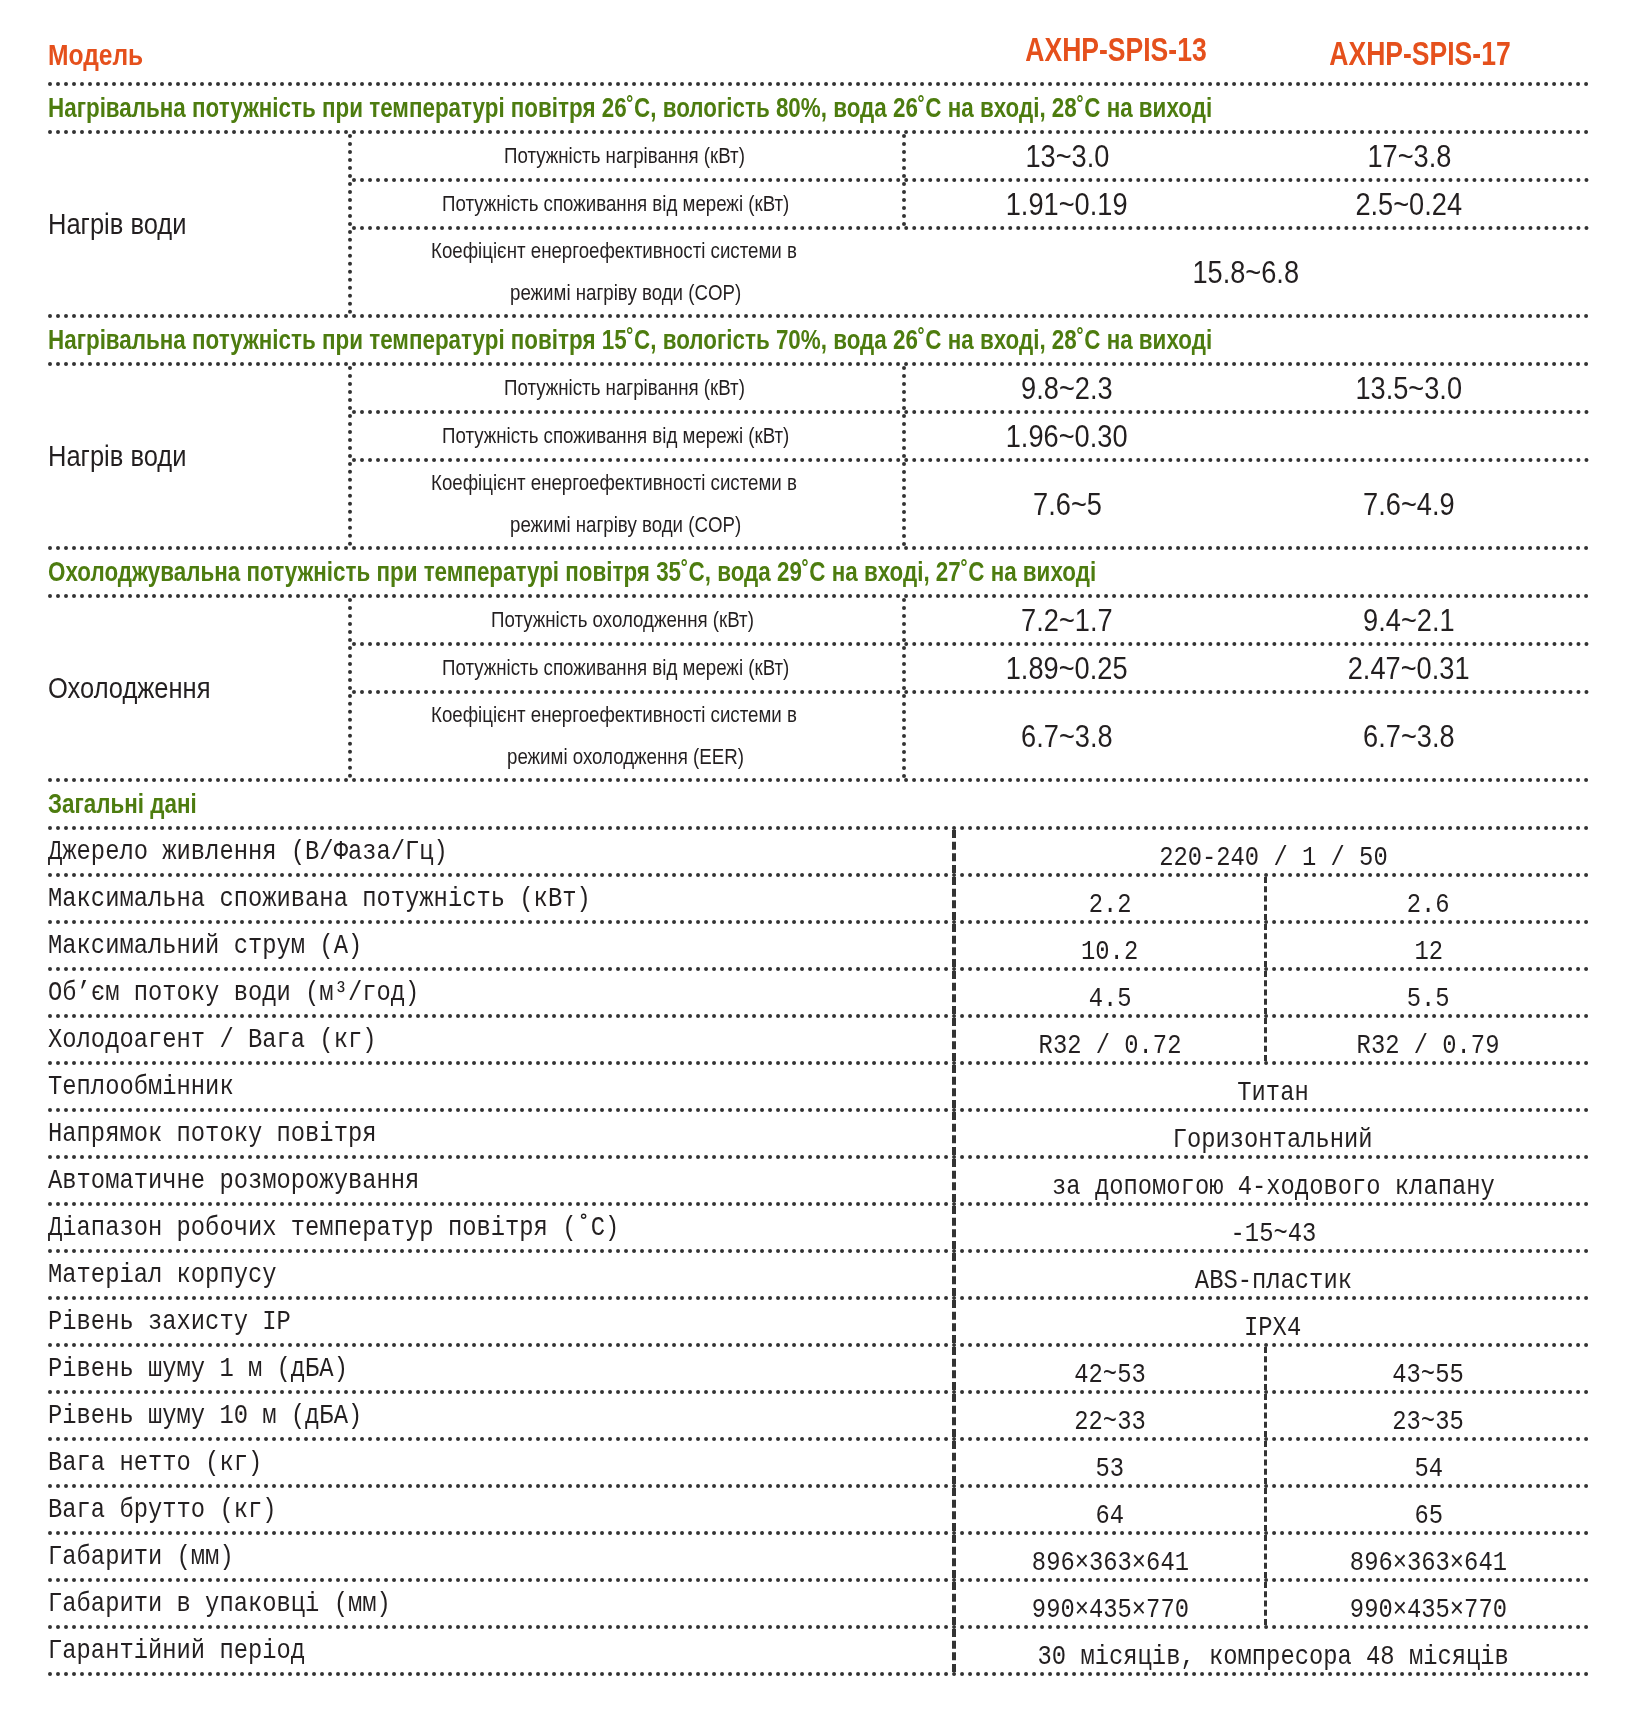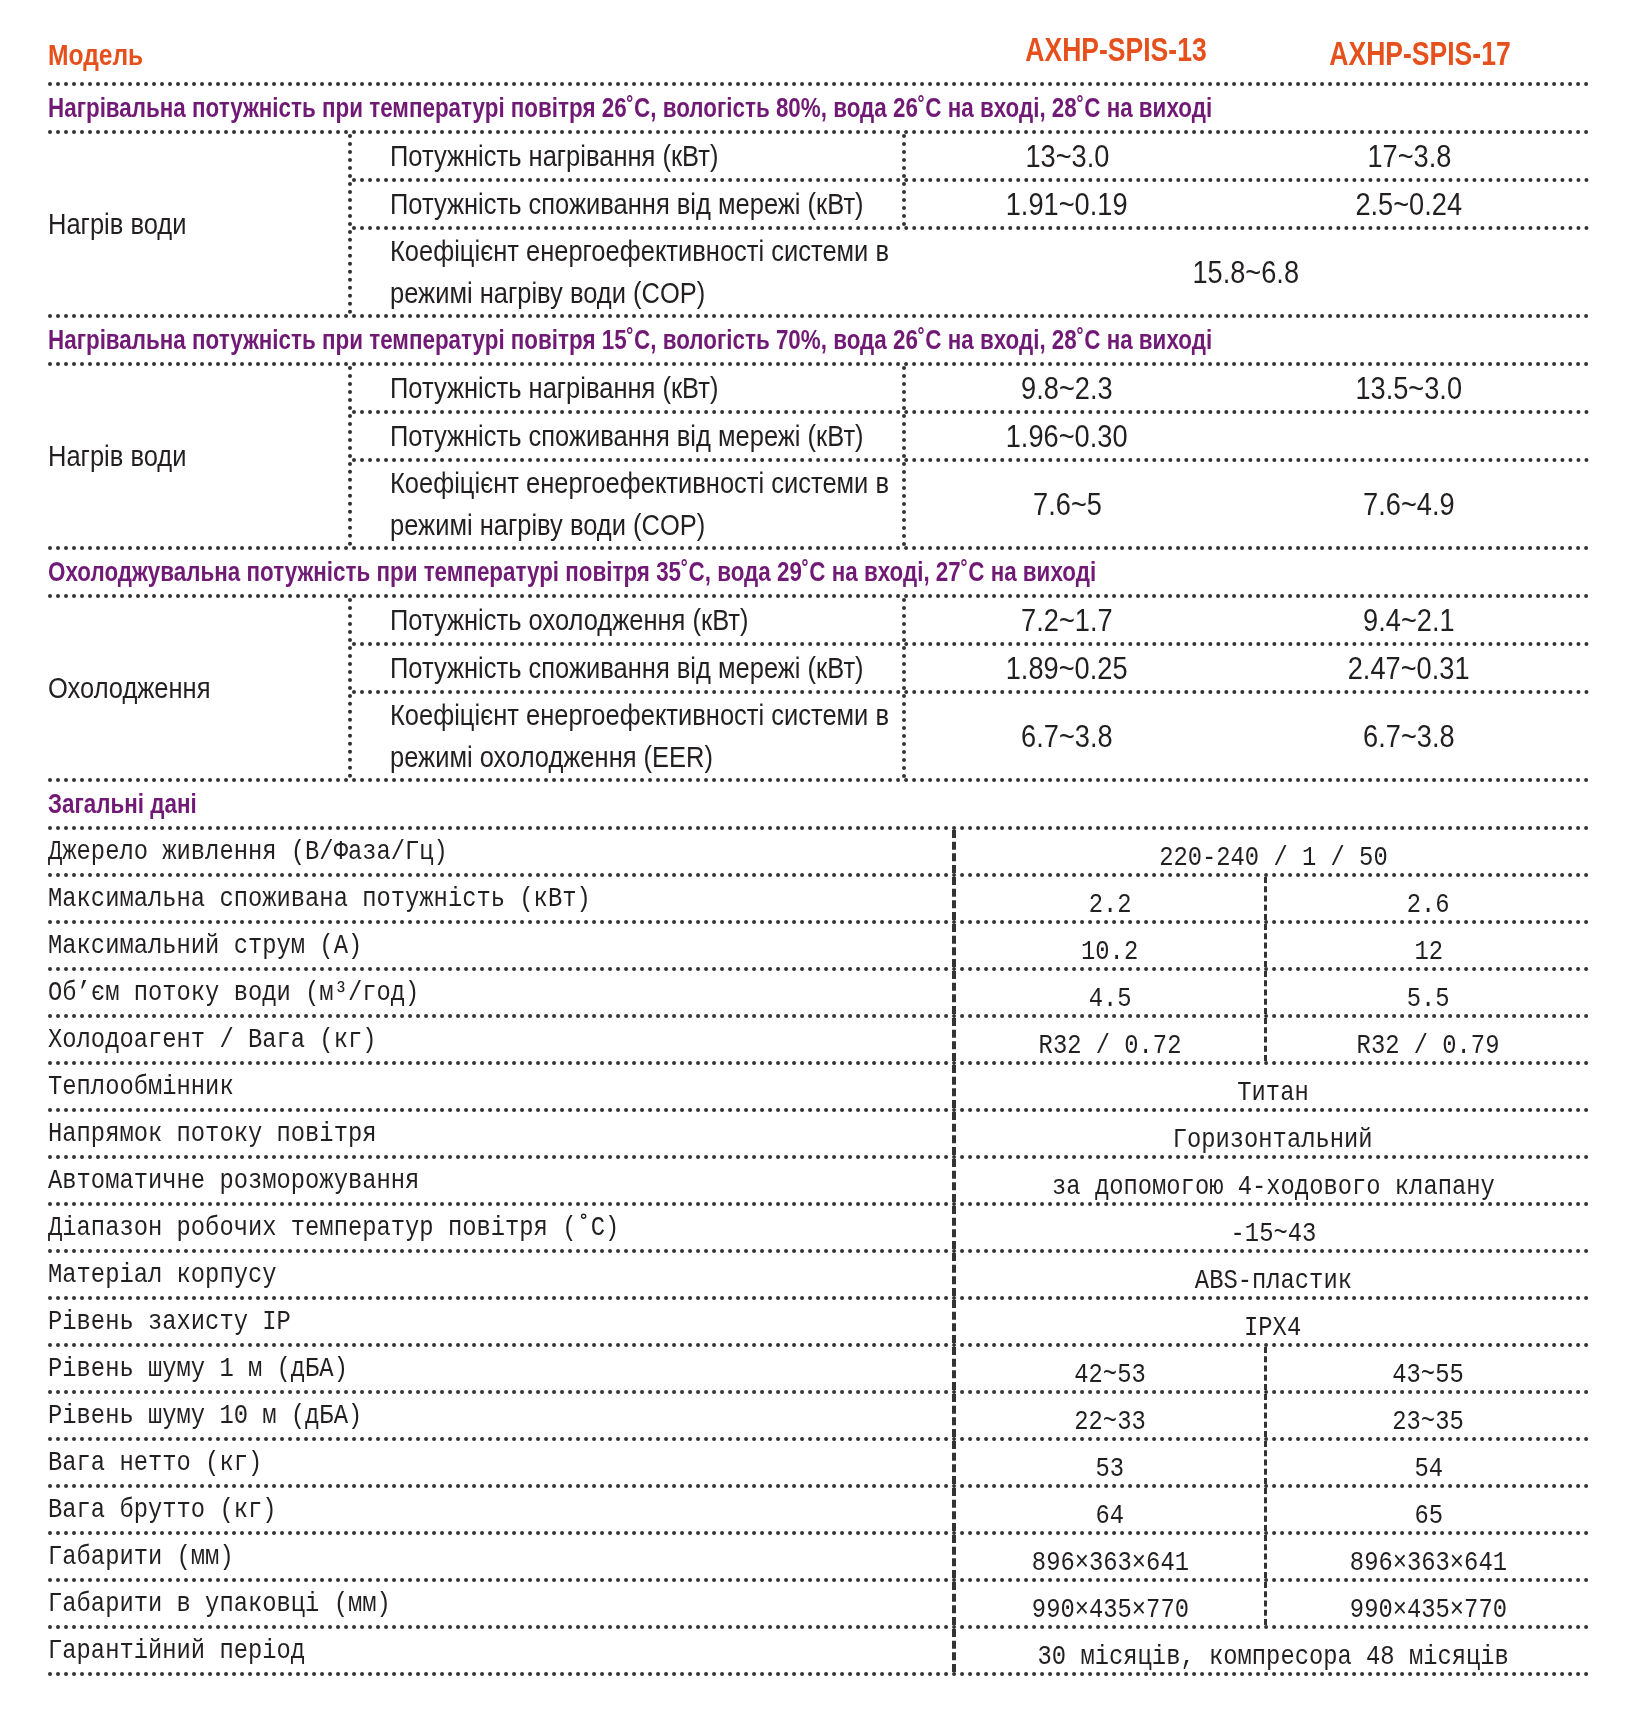--- a/index.html
+++ b/index.html
@@ -7,29 +7,29 @@
          font-family:"Liberation Sans", sans-serif; color:#231f20; }
   .sheet { position:absolute; left:48px; top:30px; width:1542px; }
   .hdr { position:relative; height:52px; }
   .hdr .model { position:absolute; left:0; top:8px; font-size:30px; font-weight:bold; color:#e5501c;
                 transform:scaleX(0.82); transform-origin:left center; }
   .hdr .m1, .hdr .m2 { position:absolute; top:0; font-size:34px; font-weight:bold; color:#e5501c;
                 transform:scaleX(0.78); transform-origin:center; text-align:center; width:320px; }
   .hdr .m1 { left:908px; }
   .hdr .m2 { left:1212px; top:4px; }
   .dash { border-bottom:4px dotted #333; }
-  .section-title { height:44px; line-height:44px; font-size:28px; font-weight:bold; color:#701a75;
+  .section-title { height:44px; line-height:44px; font-size:28px; font-weight:bold; color:#4d7c0f;
                    white-space:nowrap; }
   .section-title span { display:inline-block; transform:scaleX(0.80); transform-origin:left center; }
   .group { display:flex; }
   .group .left { width:300px; display:flex; align-items:center; font-size:30px; }
   .group .left span { display:inline-block; transform:scaleX(0.85); transform-origin:left center; }
   .group .rows { flex:1; border-left:4px dotted #333; }
   .row { display:flex; align-items:center; }
-  .row .lab { width:550px; padding-left:38px; box-sizing:border-box; font-size:30px; line-height:42px; }
+  .row .lab { width:550px; padding-left:38px; box-sizing:border-box; font-size:22px; line-height:42px;text-align:center; }
   .row .lab span { display:inline-block; transform:scaleX(0.85); transform-origin:left center; white-space:nowrap; }
   .row .v { text-align:center; font-size:32px; }
   .row .v span { display:inline-block; transform:scaleX(0.85); }
   .row .v1 { width:322px; border-left:4px dotted #333; align-self:stretch; display:flex; align-items:center; justify-content:center; }
   .row .v2 { flex:1; display:flex; align-items:center; justify-content:center; align-self:stretch; }
   .r1 { height:44px; } .r2 { height:44px; } .r3 { height:84px; }
   .r1, .r2 { border-bottom:4px dotted #333; }
   .grow { display:flex; height:43px; border-bottom:4px dotted #333; font-size:28px;font-family:Liberation Mono, monospace; }
   .grow .lab { width:904px; display:flex; align-items:center; }
   .grow .lab span { display:inline-block; transform:scaleX(0.85); transform-origin:left center; white-space:nowrap; }

